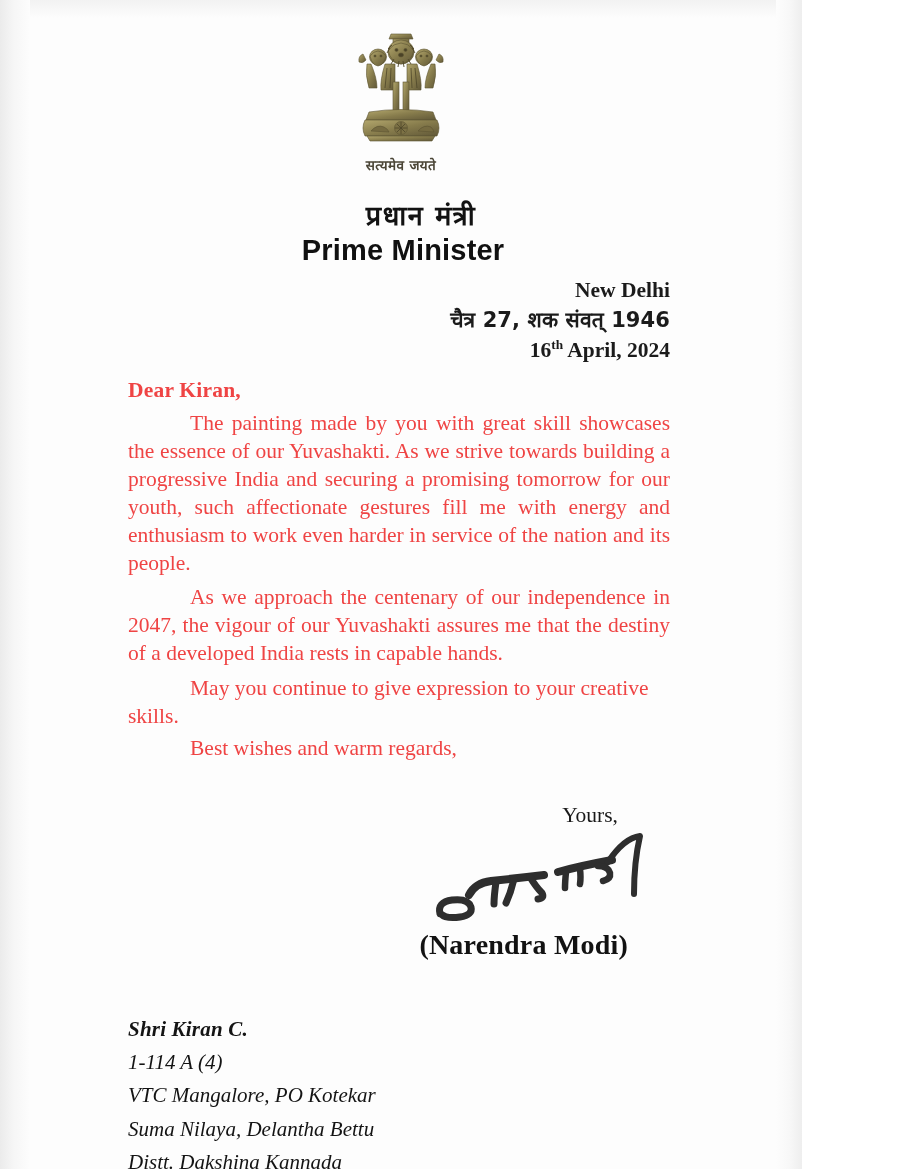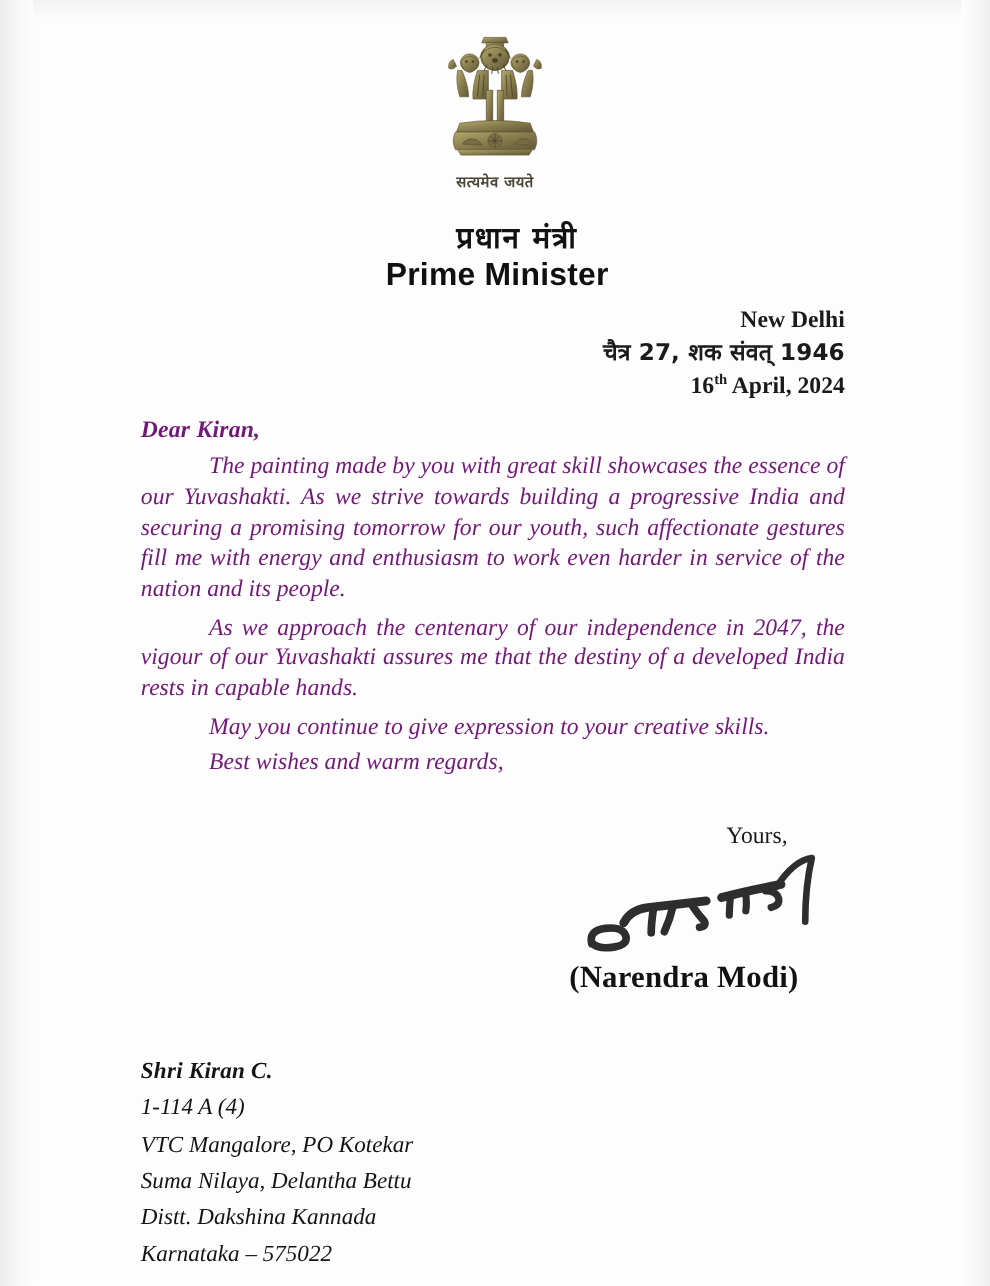--- a/index.html
+++ b/index.html
@@ -6,21 +6,21 @@
     margin: 0;
     padding: 0;
     background: #ffffff;
   }
   body {
     font-family: "Liberation Serif", "DejaVu Serif", serif;
   }
 
   .page {
     position: relative;
-    width: 900px;
+    width: 802px;
     height: 1169px;
     background: #fdfdfd;
     overflow: hidden;
     box-sizing: border-box;
   }
 
   
   .scan-edge-left {
     position: absolute;
     top: 0; left: 0;
@@ -103,22 +103,21 @@
   .dl-greg { font-size: 21.5px; }
   .dl-greg sup {
     font-size: 0.62em;
     vertical-align: super;
     line-height: 0;
   }
 
   
   .body-block {
     margin: 0 132px 0 128px;
-    color: #701a75;
-    font-style: italic;
+    color: #ef4444;
   }
   .salutation {
     font-size: 21.5px;
     font-weight: 700;
     margin: 12px 0 0 0;
     letter-spacing: 0.2px;
   }
   .para {
     font-size: 21.5px;
     line-height: 1.30;

